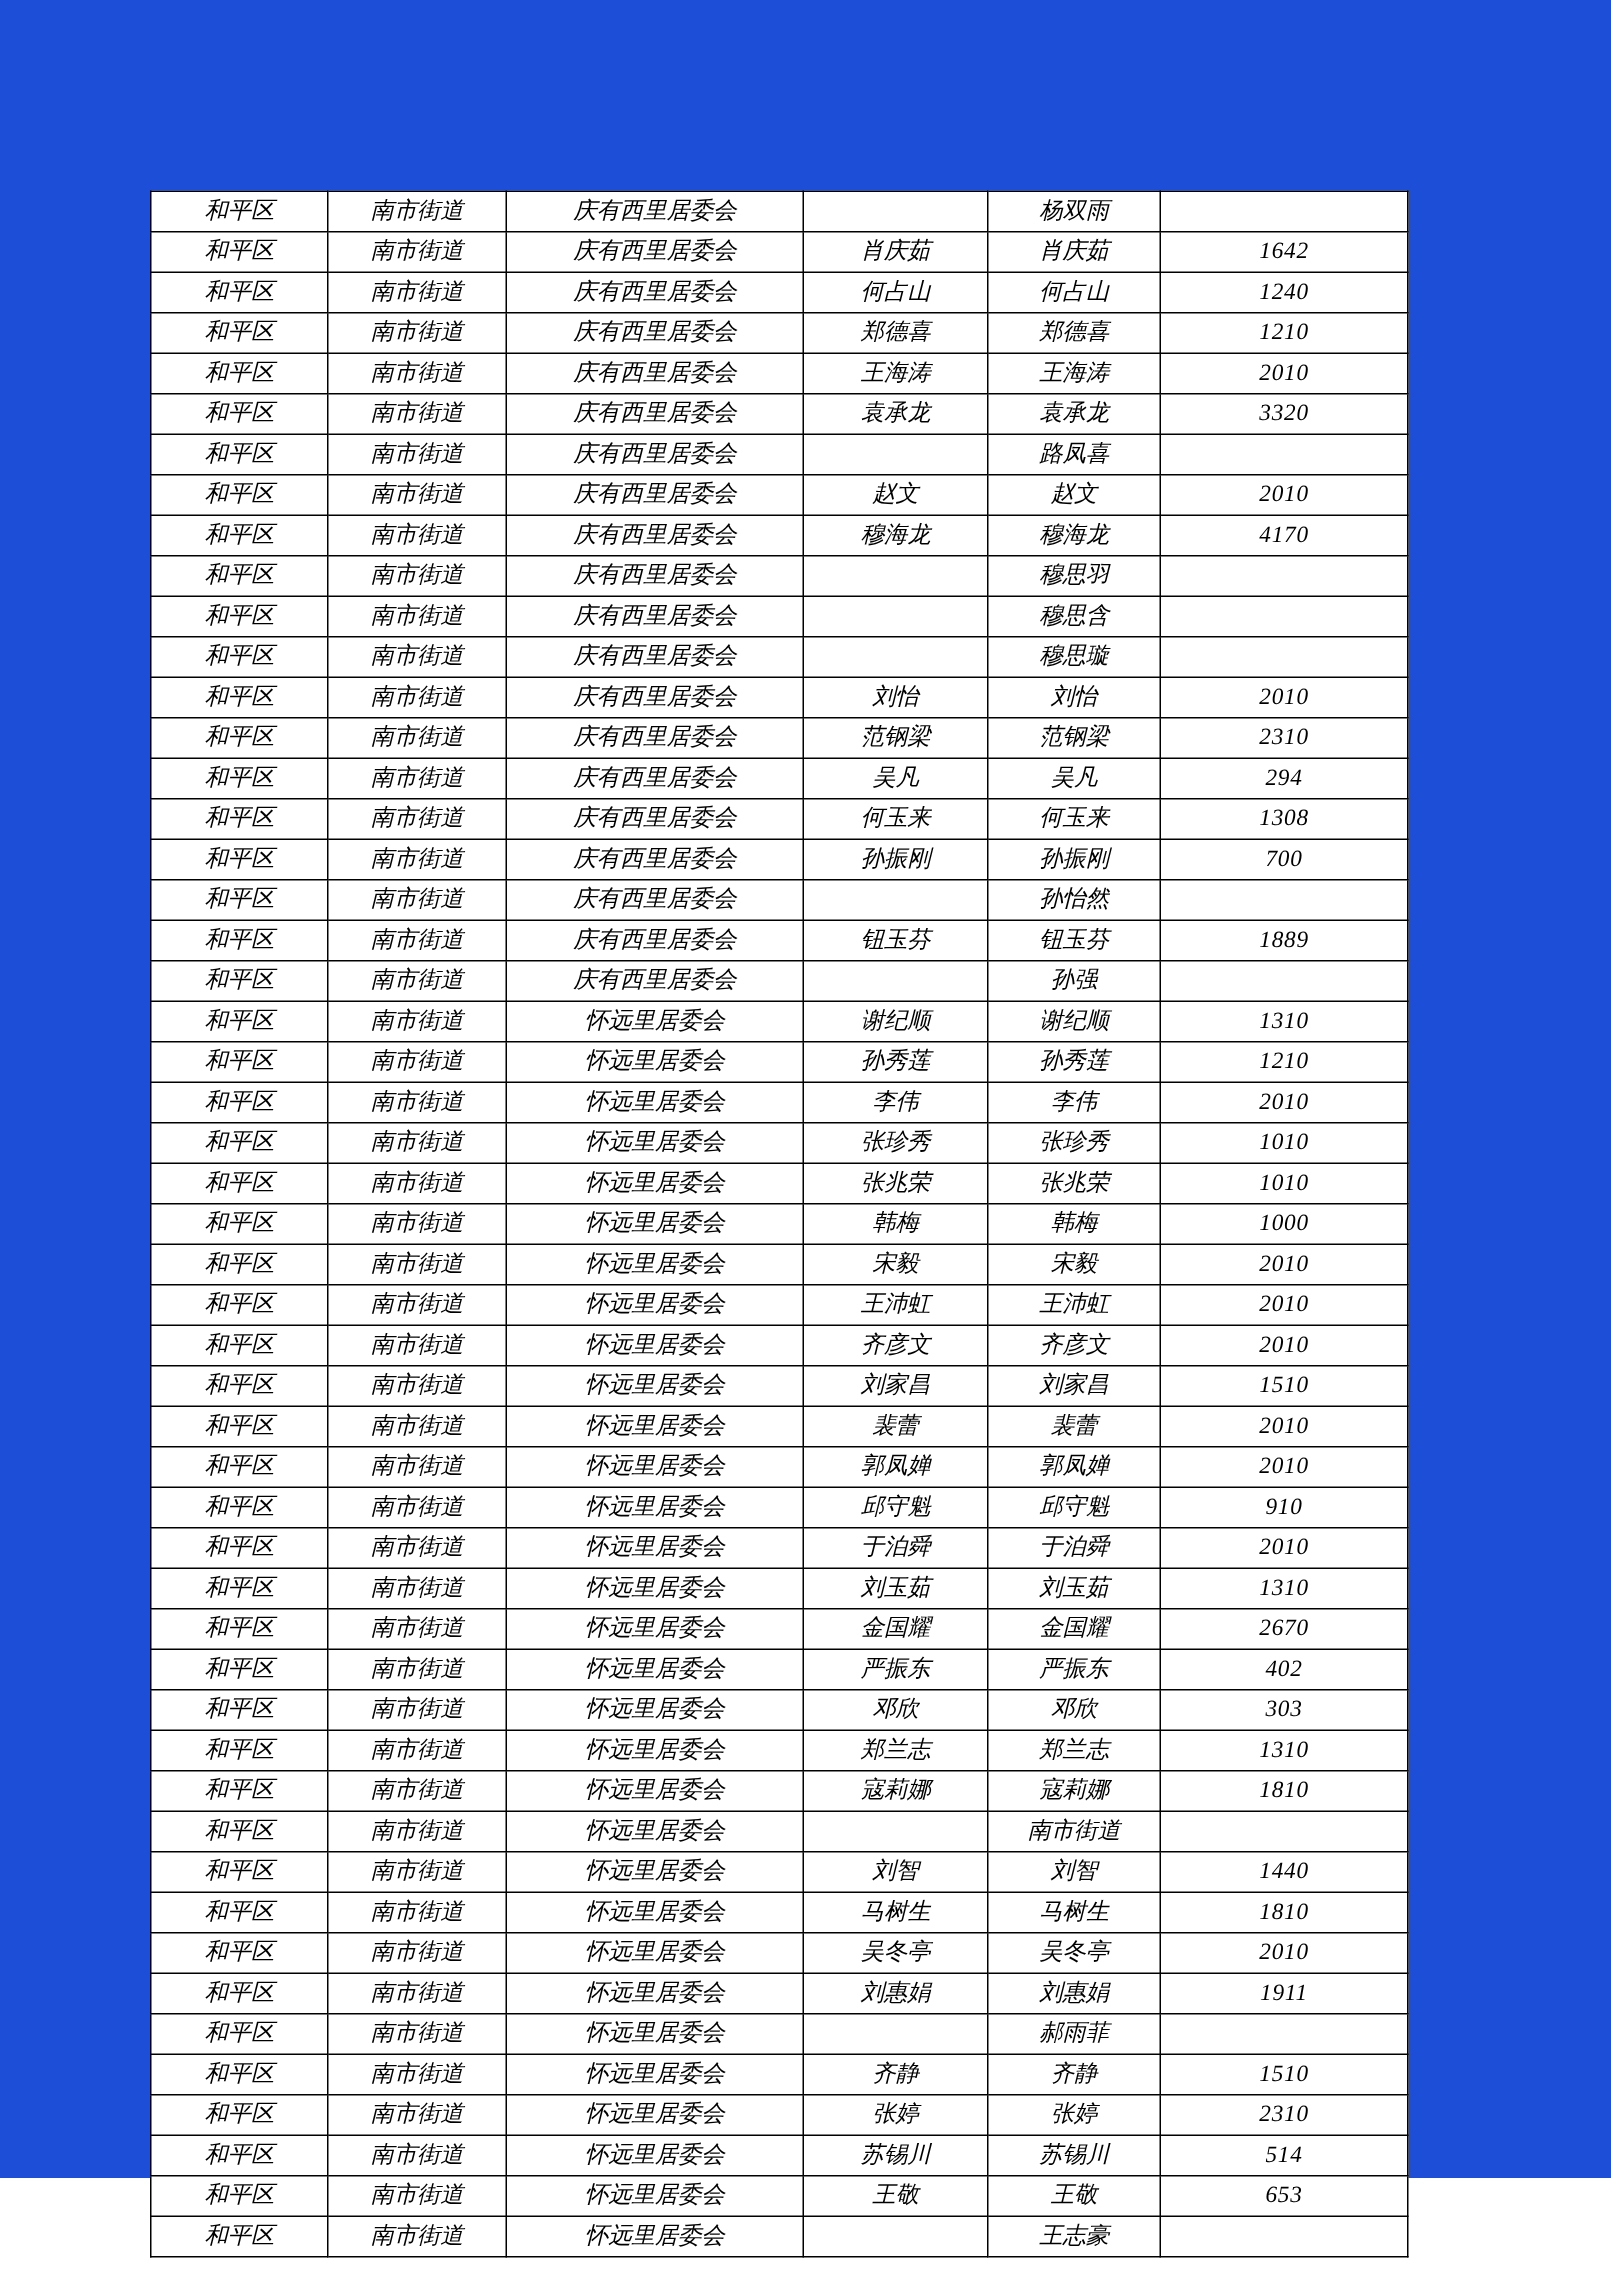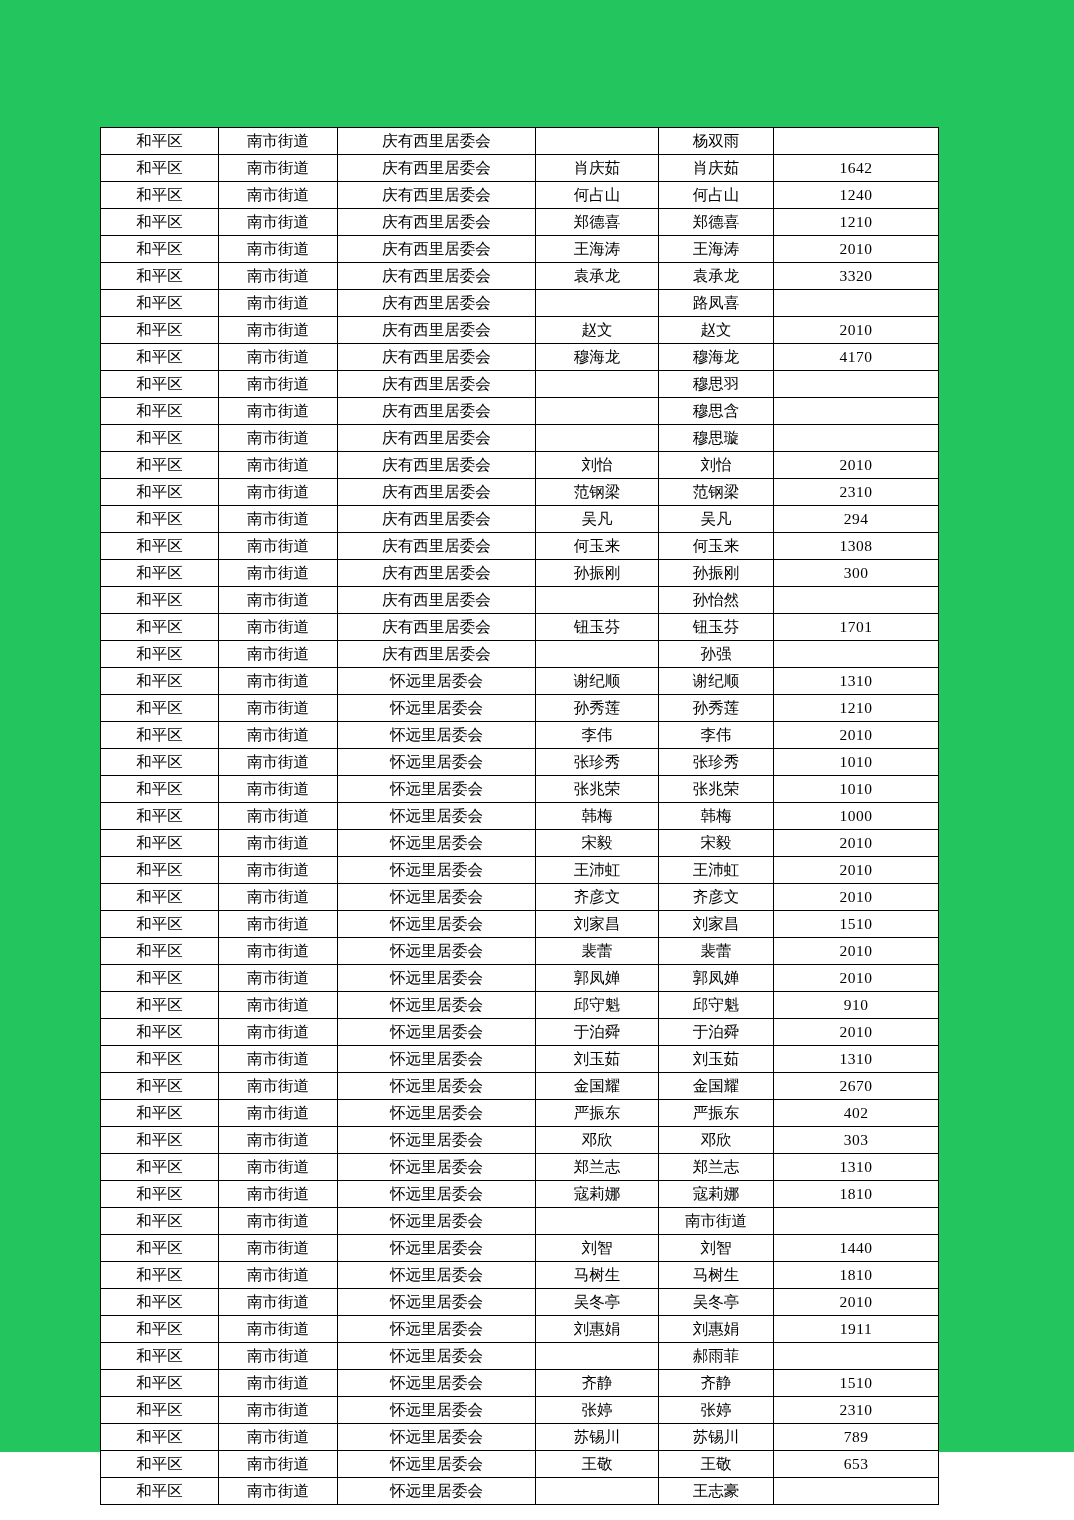--- a/index.html
+++ b/index.html
@@ -11,21 +11,22 @@
     width: 1074px;
     height: 1520px;
     font-family: "Liberation Serif", "DejaVu Serif", serif;
     color: #000000;
     overflow: hidden;
   }
   .page {
     position: relative;
     width: 1074px;
     height: 1452px;
-    background: #22c55e;
+    background: #1d4ed8;
+    font-style: italic;
   }
   .table-wrap {
     position: absolute;
     left: 100px;
     top: 127px;
     width: 838px;
   }
   table.roster {
     border-collapse: collapse;
     table-layout: fixed;
@@ -200,37 +201,37 @@
             <td>何玉来</td>
             <td>何玉来</td>
             <td class="num">1308</td>
           </tr>
           <tr>
             <td>和平区</td>
             <td>南市街道</td>
             <td>庆有西里居委会</td>
             <td>孙振刚</td>
             <td>孙振刚</td>
-            <td class="num">300</td>
+            <td class="num">700</td>
           </tr>
           <tr>
             <td>和平区</td>
             <td>南市街道</td>
             <td>庆有西里居委会</td>
             <td class="empty"></td>
             <td>孙怡然</td>
             <td class="num empty"></td>
           </tr>
           <tr>
             <td>和平区</td>
             <td>南市街道</td>
             <td>庆有西里居委会</td>
             <td>钮玉芬</td>
             <td>钮玉芬</td>
-            <td class="num">1701</td>
+            <td class="num">1889</td>
           </tr>
           <tr>
             <td>和平区</td>
             <td>南市街道</td>
             <td>庆有西里居委会</td>
             <td class="empty"></td>
             <td>孙强</td>
             <td class="num empty"></td>
           </tr>
           <tr>
@@ -456,21 +457,21 @@
             <td>张婷</td>
             <td>张婷</td>
             <td class="num">2310</td>
           </tr>
           <tr>
             <td>和平区</td>
             <td>南市街道</td>
             <td>怀远里居委会</td>
             <td>苏锡川</td>
             <td>苏锡川</td>
-            <td class="num">789</td>
+            <td class="num">514</td>
           </tr>
           <tr>
             <td>和平区</td>
             <td>南市街道</td>
             <td>怀远里居委会</td>
             <td>王敬</td>
             <td>王敬</td>
             <td class="num">653</td>
           </tr>
           <tr>

